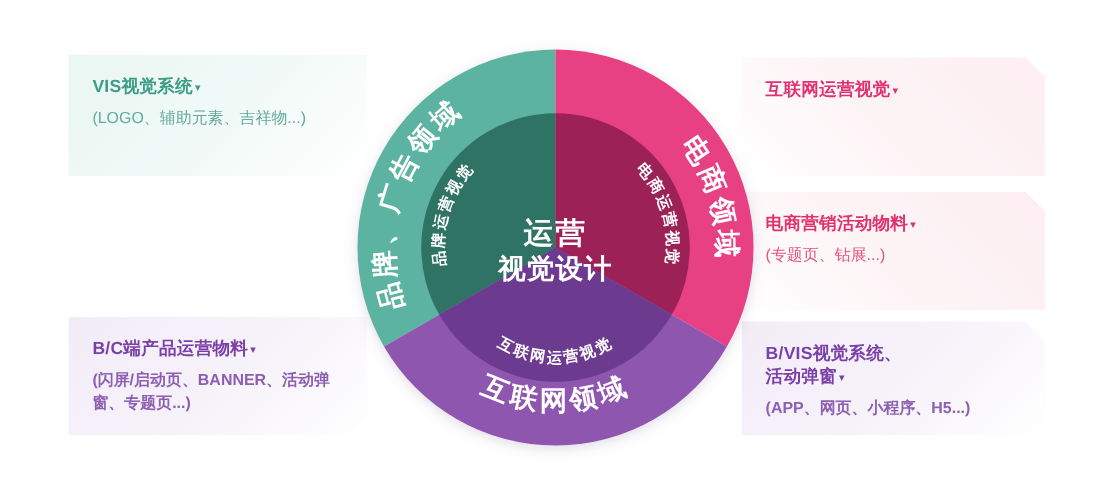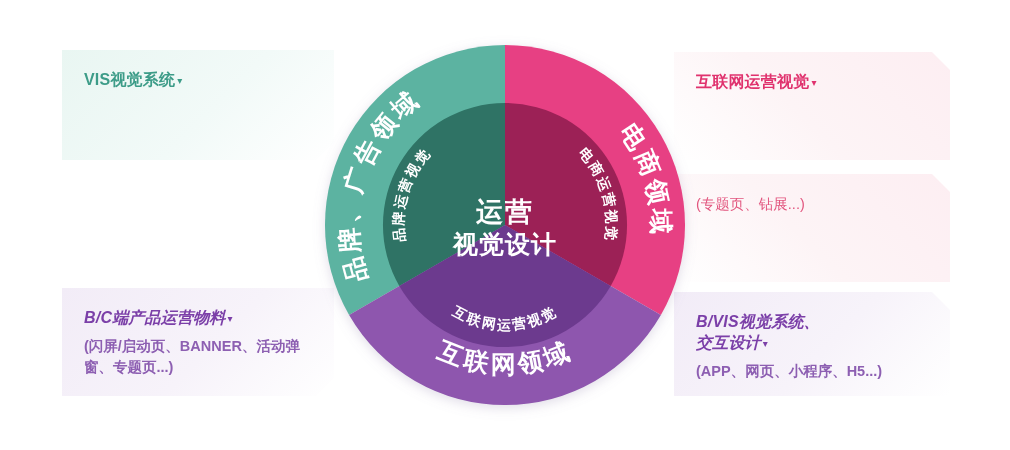--- a/index.html
+++ b/index.html
@@ -54,21 +54,21 @@
     transform: translateY(-1px);
   }
   .card-sub {
     font-size: 14.5px;
     line-height: 1.45;
     margin: 0;
   }
 
   .t-teal   .card-title { color: #3d9c88; }
   .t-teal   .card-sub   { color: #62ab9c; }
-  .t-violet .card-title { color: #7b3fa8; font-style: italic; }
+  .t-violet .card-title { color: #7b3fa8; }
   .t-violet .card-sub   { color: #8d5fb2; font-weight: bold; }
   .t-pink   .card-title { color: #e0326e; }
   .t-pink   .card-sub   { color: #e2567f; }
 
   
   #card-vis       { top: 50px;  height: 110px; }
   #card-brand     { top: 172px; height: 114px; }
   #card-bc-left   { top: 288px; height: 108px; }
   #card-daily     { top: 52px;  height: 108px; }
   #card-ec-mkt    { top: 174px; height: 108px; }
@@ -106,38 +106,40 @@
   .center-line-1 { font-size: 27px; letter-spacing: 2px; }
   .center-line-2 { font-size: 25px; letter-spacing: 1px; }
 </style>
 </head>
 <body>
 
 <div id="stage">
 
   <div class="card card-left card-teal t-teal" id="card-vis">
     <p class="card-title"><span>VIS视觉系统</span><span class="caret">▾</span></p>
+    <p class="card-sub">(LOGO、辅助元素、吉祥物...)</p>
   </div>
 
 
   <div class="card card-left card-violet t-violet" id="card-bc-left">
     <p class="card-title"><span>B/C端产品运营物料</span><span class="caret">▾</span></p>
     <p class="card-sub">(闪屏/启动页、BANNER、活动弹窗、专题页...)</p>
   </div>
 
   <div class="card card-right card-pink t-pink" id="card-daily">
     <p class="card-title"><span>互联网运营视觉</span><span class="caret">▾</span></p>
   </div>
 
   <div class="card card-right card-pink t-pink" id="card-ec-mkt">
+    <p class="card-title"><span>电商营销活动物料</span><span class="caret">▾</span></p>
     <p class="card-sub">(专题页、钻展...)</p>
   </div>
 
   <div class="card card-right card-violet t-violet" id="card-bc-right">
-    <p class="card-title"><span>B/VIS视觉系统、</span><br><span>交互设计</span><span class="caret">▾</span></p>
+    <p class="card-title"><span>B/VIS视觉系统、</span><br><span>活动弹窗</span><span class="caret">▾</span></p>
     <p class="card-sub">(APP、网页、小程序、H5...)</p>
   </div>
 
   <svg id="donut" viewBox="0 0 400 400">
     <defs>
       <filter id="ringShadow" x="-25%" y="-25%" width="150%" height="150%">
         <feDropShadow dx="0" dy="3" stdDeviation="6" flood-color="#9a8fb0" flood-opacity="0.30"></feDropShadow>
       </filter>
 
       <path id="arc-outer-brand" d="M 68.5,269.0 A 152,152 0 0 1 131.0,68.5" fill="none"></path>

